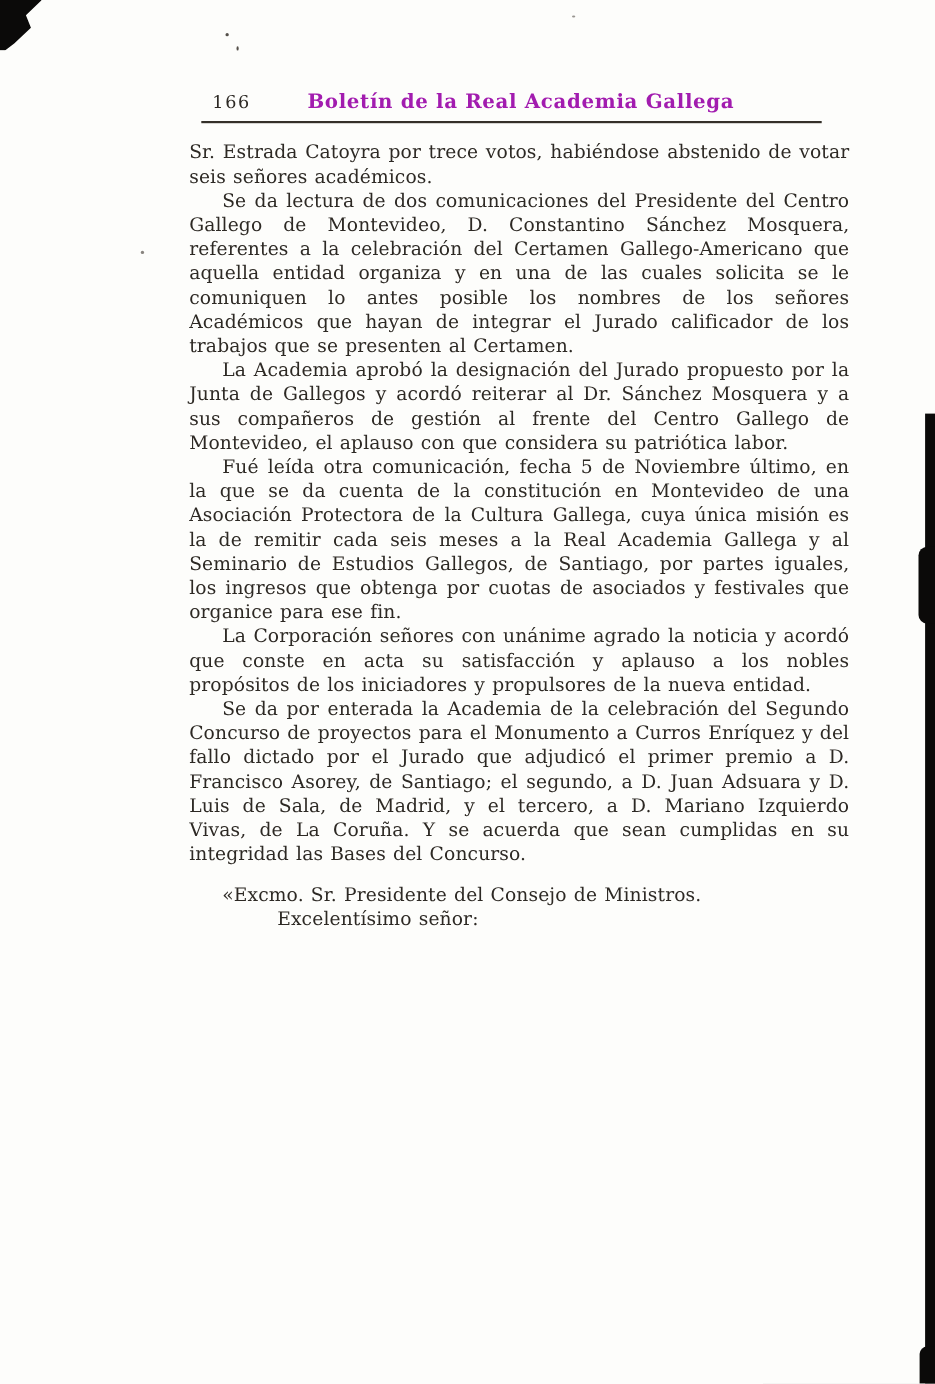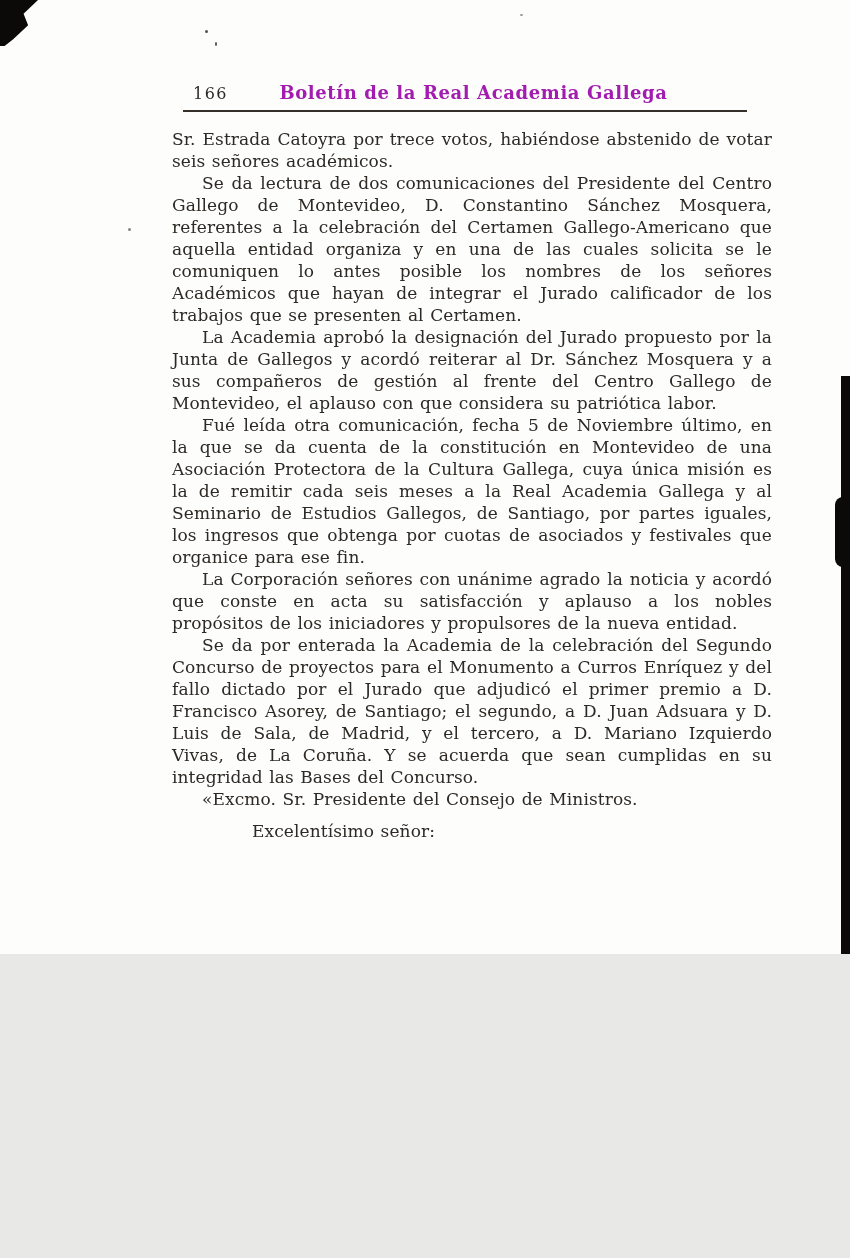--- a/index.html
+++ b/index.html
@@ -3,21 +3,21 @@
 <meta charset="utf-8">
 <style>
   html, body {
     margin: 0;
     padding: 0;
     background: #e8e8e6;
   }
   .sheet {
     position: relative;
     width: 850px;
-    height: 954px;
+    height: 1258px;
     margin: 0 auto;
     background: #fdfdfb;
     overflow: hidden;
     font-family: "DejaVu Serif", "Liberation Serif", serif;
     color: #2d2924;
   }
 
   
   .artifact { position: absolute; background: #0b0a09; }
   .corner-blob {
@@ -77,22 +77,22 @@
     line-height: 22px;
     text-align: justify;
     letter-spacing: 0.1px;
     word-spacing: 1px;
   }
   .para {
     margin: 0;
     text-indent: 30px;
   }
   .flush { text-indent: 0; }
-  .gap-before    { }
-  .gap-before-sm { margin-top: 10px; }
+  .gap-before    { margin-top: 15px; }
+  .gap-before-sm { margin-top: 0; }
   .salutation {
     text-indent: 80px;
     text-align: left;
   }
 </style>
 </head>
 <body>
 
 <div class="sheet">
 

